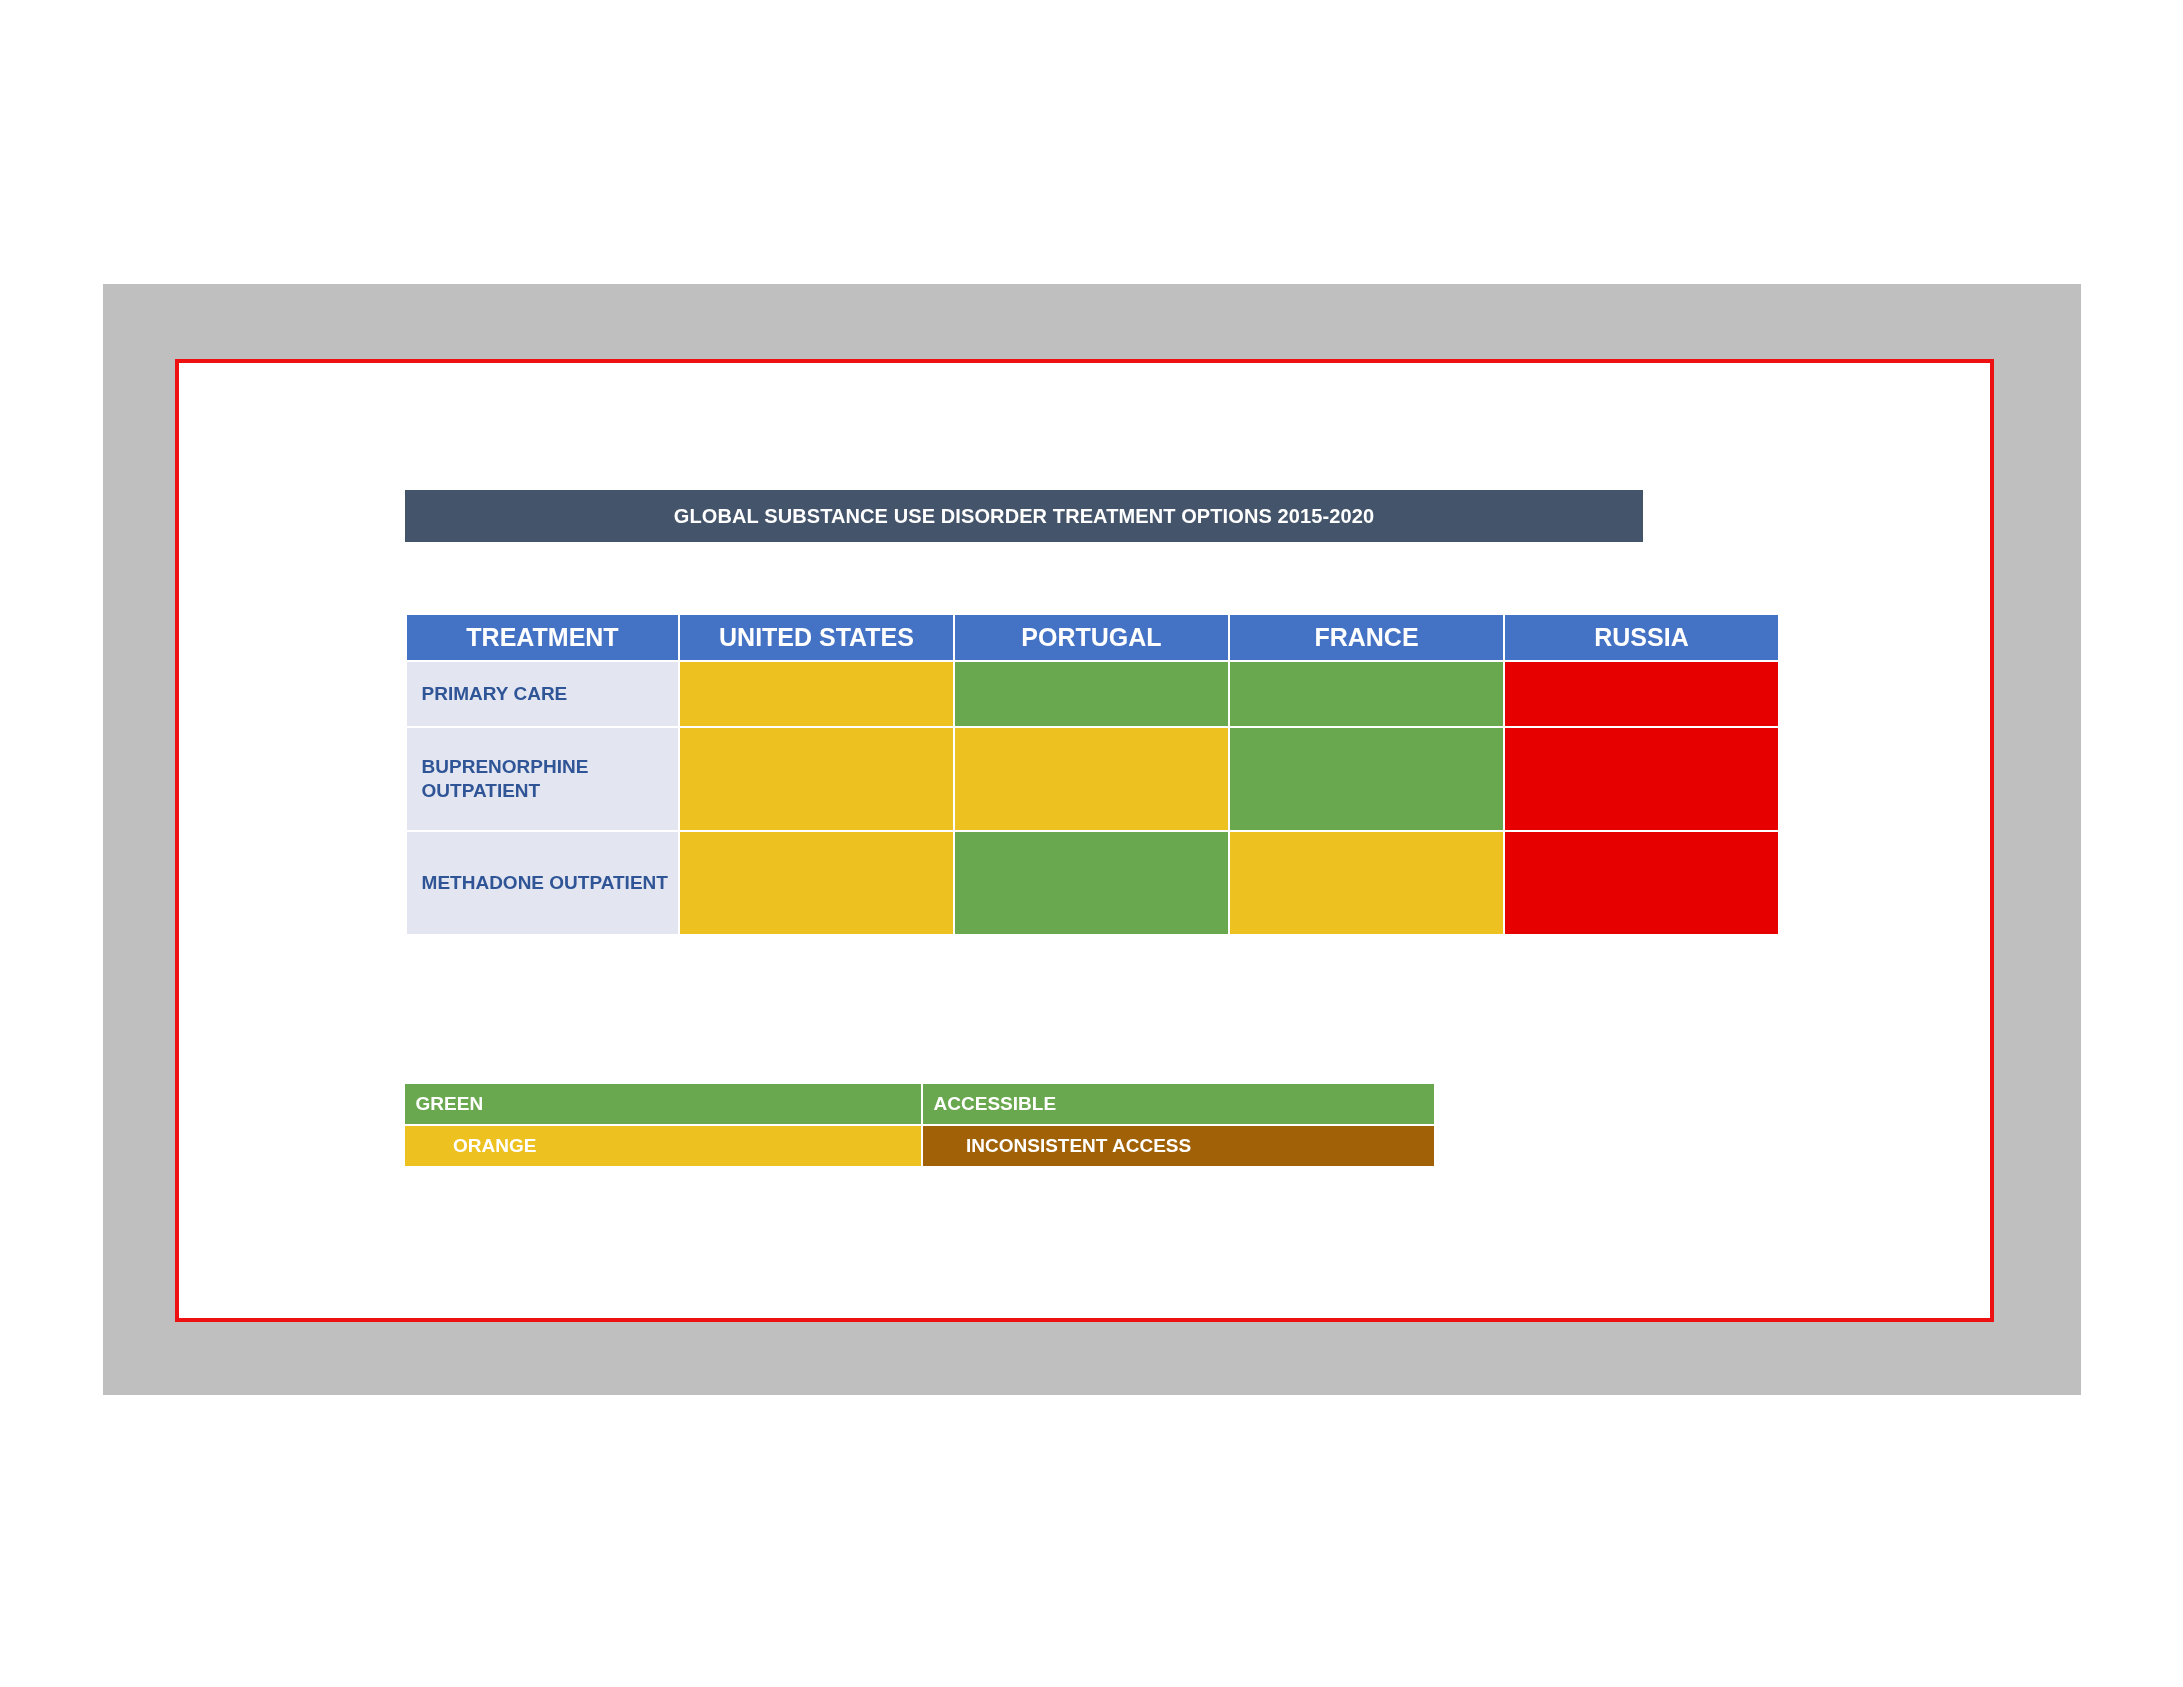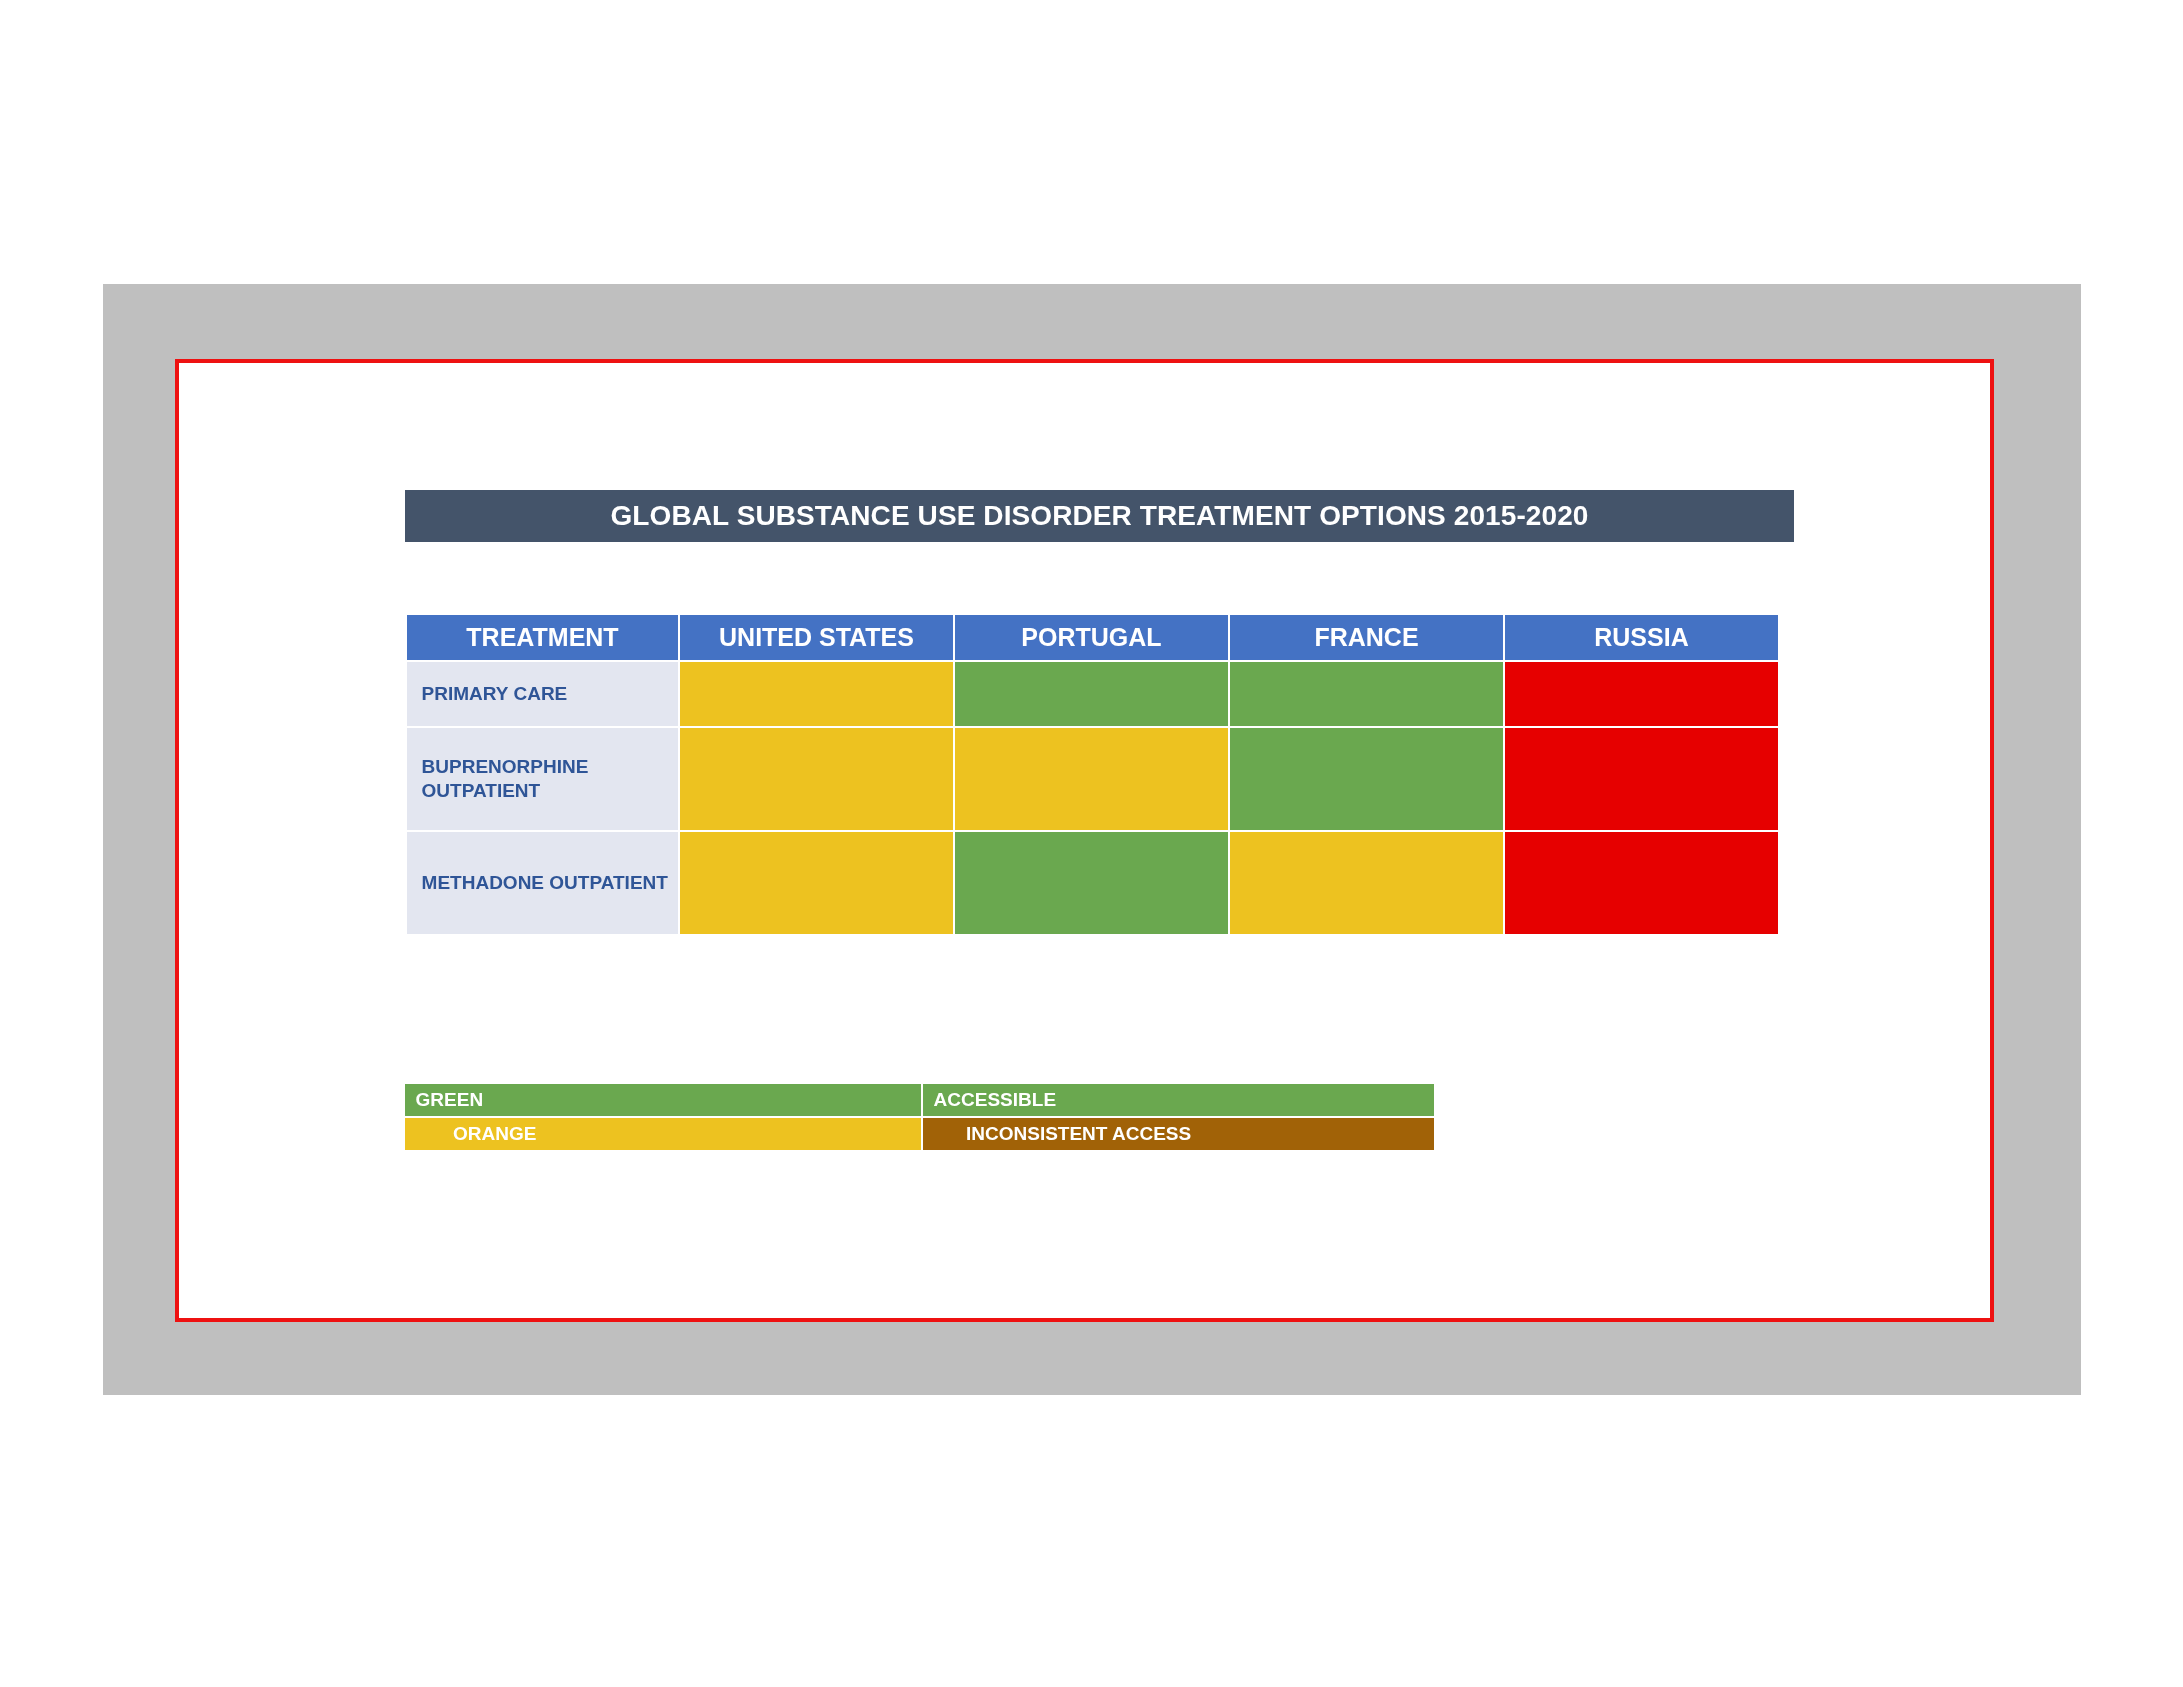--- a/index.html
+++ b/index.html
@@ -36,25 +36,25 @@
     height: 963px;
     background: #ffffff;
     border: 4px solid #ee1111;
     box-sizing: border-box;
   }
   
   #chart-title {
     position: absolute;
     left: 405px;
     top: 490px;
-    width: 1389px;
+    width: 1238px;
     height: 52px;
     background: #44546a;
     color: #ffffff;
-    font-size: 28px;
+    font-size: 20px;
     font-weight: bold;
     letter-spacing: 0.1px;
     display: flex;
     align-items: center;
     justify-content: center;
     box-sizing: border-box;
   }
   
   #matrix {
     position: absolute;
@@ -101,21 +101,21 @@
     left: 405px;
     top: 1082px;
     width: 1029px;
     border-collapse: separate;
     border-spacing: 0 2px;
     table-layout: fixed;
   }
   #legend col.l-color { width: 516px; }
   #legend col.l-desc  { width: 513px; }
   #legend td {
-    height: 32px;
+    height: 40px;
     color: #ffffff;
     font-size: 19px;
     font-weight: bold;
     padding: 0 0 0 10.6px;
     vertical-align: middle;
     box-sizing: border-box;
   }
   #legend td.sep { border-left: 2.6px solid #ffffff; }
 </style>
 </head>

